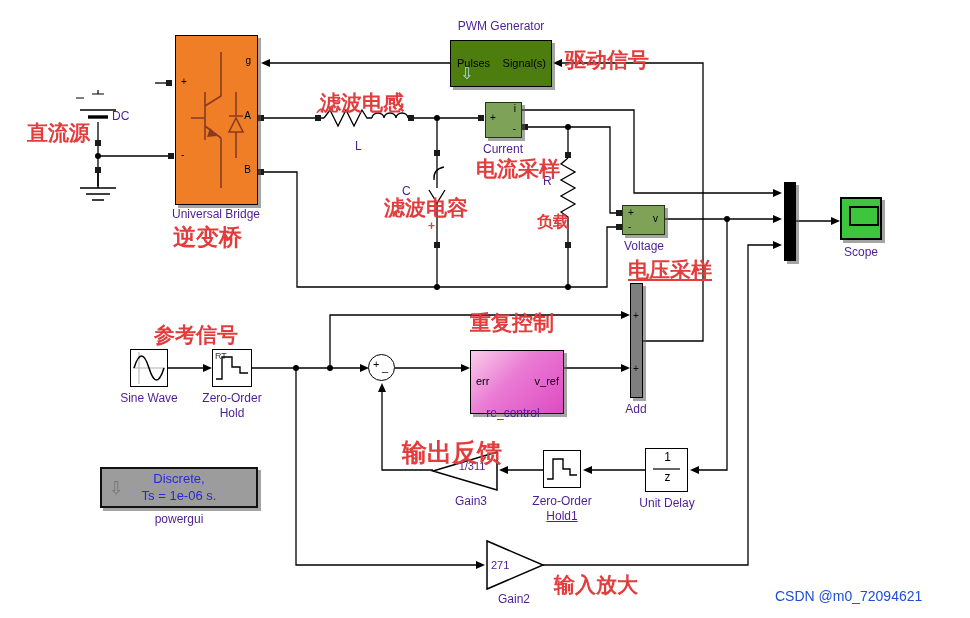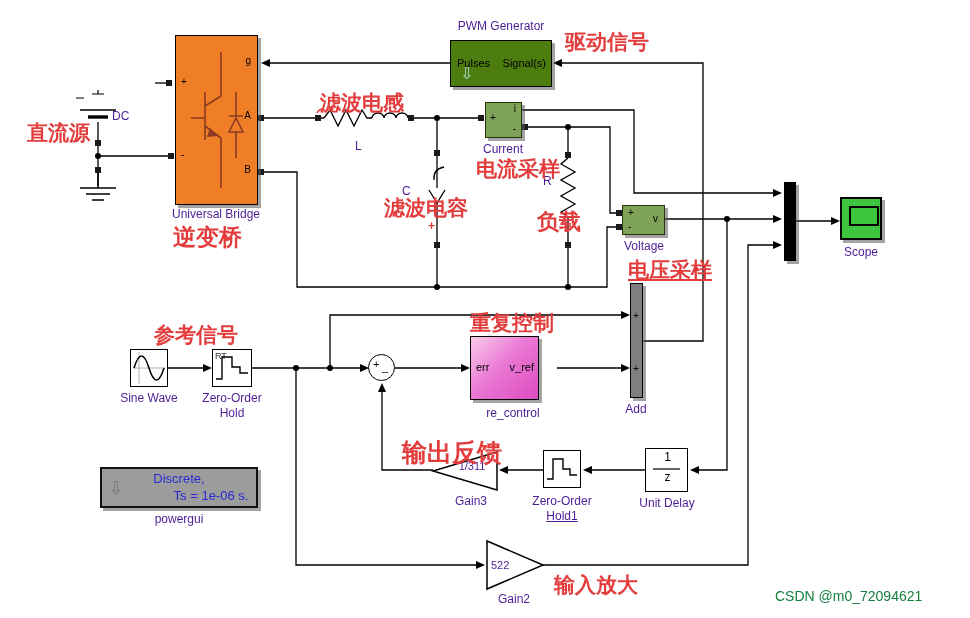--- a/index.html
+++ b/index.html
@@ -8,21 +8,21 @@
   svg.layer{position:absolute;left:0;top:0;width:970px;height:618px;}
   #wire-layer{z-index:1;}
   #icon-layer{z-index:3;pointer-events:none;}
   .blk{position:absolute;box-sizing:border-box;z-index:2;}
   .shadow{box-shadow:3px 3px 0 rgba(90,90,90,0.55);}
   .lbl{position:absolute;z-index:4;color:#4c1d95;font-size:12px;line-height:14px;
        text-align:center;white-space:nowrap;}
   .ptxt{position:absolute;color:#000;font-size:10px;line-height:10px;white-space:nowrap;}
   .ann{position:absolute;z-index:5;color:#E23C3C;font-weight:bold;font-size:21px;
        line-height:23px;white-space:nowrap;font-family:"DejaVu Sans",sans-serif;}
-  .wm{position:absolute;z-index:6;color:#15803d;font-size:14px;}
+  .wm{position:absolute;z-index:6;color:#1d4ed8;font-size:14px;}
   .bridge{background:#F07E26;border:1.6px solid #000;}
   .pwm{background:#4d7c0f;border:1.6px solid #000;}
   .meas{background:#7EA257;border:1.6px solid #22360f;}
   .scope{background:#3DC53D;border:2px solid #000;}
   .scopescreen{position:absolute;left:7px;top:7px;width:26px;height:16px;
                border:2px solid #000;background:#3DC53D;}
   .whiteblk{background:#fff;border:1.5px solid #000;}
   .sumcircle{background:#fff;border:1.6px solid #000;border-radius:50%;}
   .rc{background:linear-gradient(135deg,#f9cdea 0%,#ea79d4 45%,#dd4cc0 100%);
       border:1.6px solid #000;}
@@ -221,40 +221,40 @@
 
   <div class="blk whiteblk" style="left:212px;top:349px;width:40px;height:38px;">
     <span class="ptxt" style="left:2px;top:1px;font-size:9px;color:#333;">RT</span>
   </div>
 
   <div class="blk sumcircle" style="left:368px;top:354px;width:27px;height:27px;">
     <span class="ptxt" style="left:4px;top:4px;font-size:11px;">+</span>
     <span class="ptxt" style="left:13px;top:7px;font-size:11px;">_</span>
   </div>
 
-  <div class="blk rc shadow" style="left:470px;top:336px;width:69px;height:64px;">
+  <div class="blk rc shadow" style="left:470px;top:350px;width:94px;height:64px;">
     <span class="ptxt" style="left:5px;top:25px;font-size:11px;">err</span>
     <span class="ptxt" style="right:4px;top:25px;font-size:11px;">v_ref</span>
   </div>
 
   <div class="blk addbar shadow" style="left:630px;top:283px;width:13px;height:115px;">
     <span class="ptxt" style="left:2px;top:27px;font-size:10px;color:#0e0e0e;">+</span>
     <span class="ptxt" style="left:2px;top:80px;font-size:10px;color:#0e0e0e;">+</span>
   </div>
 
   <div class="blk whiteblk" style="left:543px;top:450px;width:38px;height:38px;"></div>
 
   <div class="blk whiteblk" style="left:645px;top:448px;width:43px;height:44px;">
     <span class="ptxt" style="left:0;top:3px;width:43px;text-align:center;font-size:12px;">1</span>
     <span class="ptxt" style="left:0;top:23px;width:43px;text-align:center;font-size:12px;">z</span>
   </div>
 
   <div class="blk pgui shadow" style="left:100px;top:467px;width:158px;height:41px;">
     <span class="bluetxt" style="top:2px;">Discrete,</span>
-    <span class="bluetxt" style="top:19px;padding-left:32px;">Ts = 1e-06 s.</span>
+    <span class="bluetxt" style="top:19px;">Ts = 1e-06 s.</span>
     <span class="arrowglyph" style="left:7px;top:8px;color:#787878;font-size:18px;">⇩</span>
   </div>
 
   <svg id="icon-layer" class="layer" viewBox="0 0 970 618" fill="none">
 
     <g stroke="#8A3A24" stroke-width="1.6">
       <path d="M221,52 V96 L205,106 M205,92 V140 M205,126 L221,138 M221,138 V188 M191,118 H205"></path>
       <polygon points="217,136 210,128 207,137" fill="#8A3A24" stroke="none"></polygon>
       <path d="M236,92 V116 M229,116 H243 M236,132 V158"></path>
       <polygon points="236,118 229,132 243,132"></polygon>
@@ -296,31 +296,31 @@
   <div class="lbl" style="left:114px;top:391px;width:70px;">Sine Wave</div>
   <div class="lbl" style="left:197px;top:391px;width:70px;">Zero-Order</div>
   <div class="lbl" style="left:197px;top:406px;width:70px;">Hold</div>
   <div class="lbl" style="left:478px;top:406px;width:70px;">re_control</div>
   <div class="lbl" style="left:616px;top:402px;width:40px;">Add</div>
   <div class="lbl" style="left:450px;top:459px;width:44px;font-size:11px;">1/311</div>
   <div class="lbl" style="left:446px;top:494px;width:50px;">Gain3</div>
   <div class="lbl" style="left:527px;top:494px;width:70px;">Zero-Order</div>
   <div class="lbl" style="left:527px;top:509px;width:70px;text-decoration:underline;">Hold1</div>
   <div class="lbl" style="left:631px;top:496px;width:72px;">Unit Delay</div>
-  <div class="lbl" style="left:491px;top:558px;width:30px;font-size:11px;text-align:left;">522</div>
+  <div class="lbl" style="left:491px;top:558px;width:30px;font-size:11px;text-align:left;">271</div>
   <div class="lbl" style="left:489px;top:592px;width:50px;">Gain2</div>
   <div class="lbl" style="left:144px;top:512px;width:70px;">powergui</div>
 
   <div class="ann" style="left:27px;top:122px;">直流源</div>
   <div class="ann" style="left:173px;top:226px;font-size:23px;">逆变桥</div>
-  <div class="ann" style="left:565px;top:31px;">驱动信号</div>
+  <div class="ann" style="left:565px;top:49px;">驱动信号</div>
   <div class="ann" style="left:320px;top:92px;">滤波电感</div>
   <div class="ann" style="left:476px;top:158px;">电流采样</div>
   <div class="ann" style="left:384px;top:197px;">滤波电容</div>
-  <div class="ann" style="left:537px;top:210px;font-size:22px;">负载</div>
+  <div class="ann" style="left:537px;top:210px;font-size:16px;">负载</div>
   <div class="ann" style="left:628px;top:259px;text-decoration:underline;">电压采样</div>
   <div class="ann" style="left:154px;top:324px;">参考信号</div>
   <div class="ann" style="left:462px;top:312px;margin-left:8px;">重复控制</div>
   <div class="ann" style="left:402px;top:441px;font-size:25px;">输出反馈</div>
   <div class="ann" style="left:554px;top:574px;">输入放大</div>
 
   <div class="wm" style="left:775px;top:588px;">CSDN @m0_72094621</div>
 
 </div>
 

